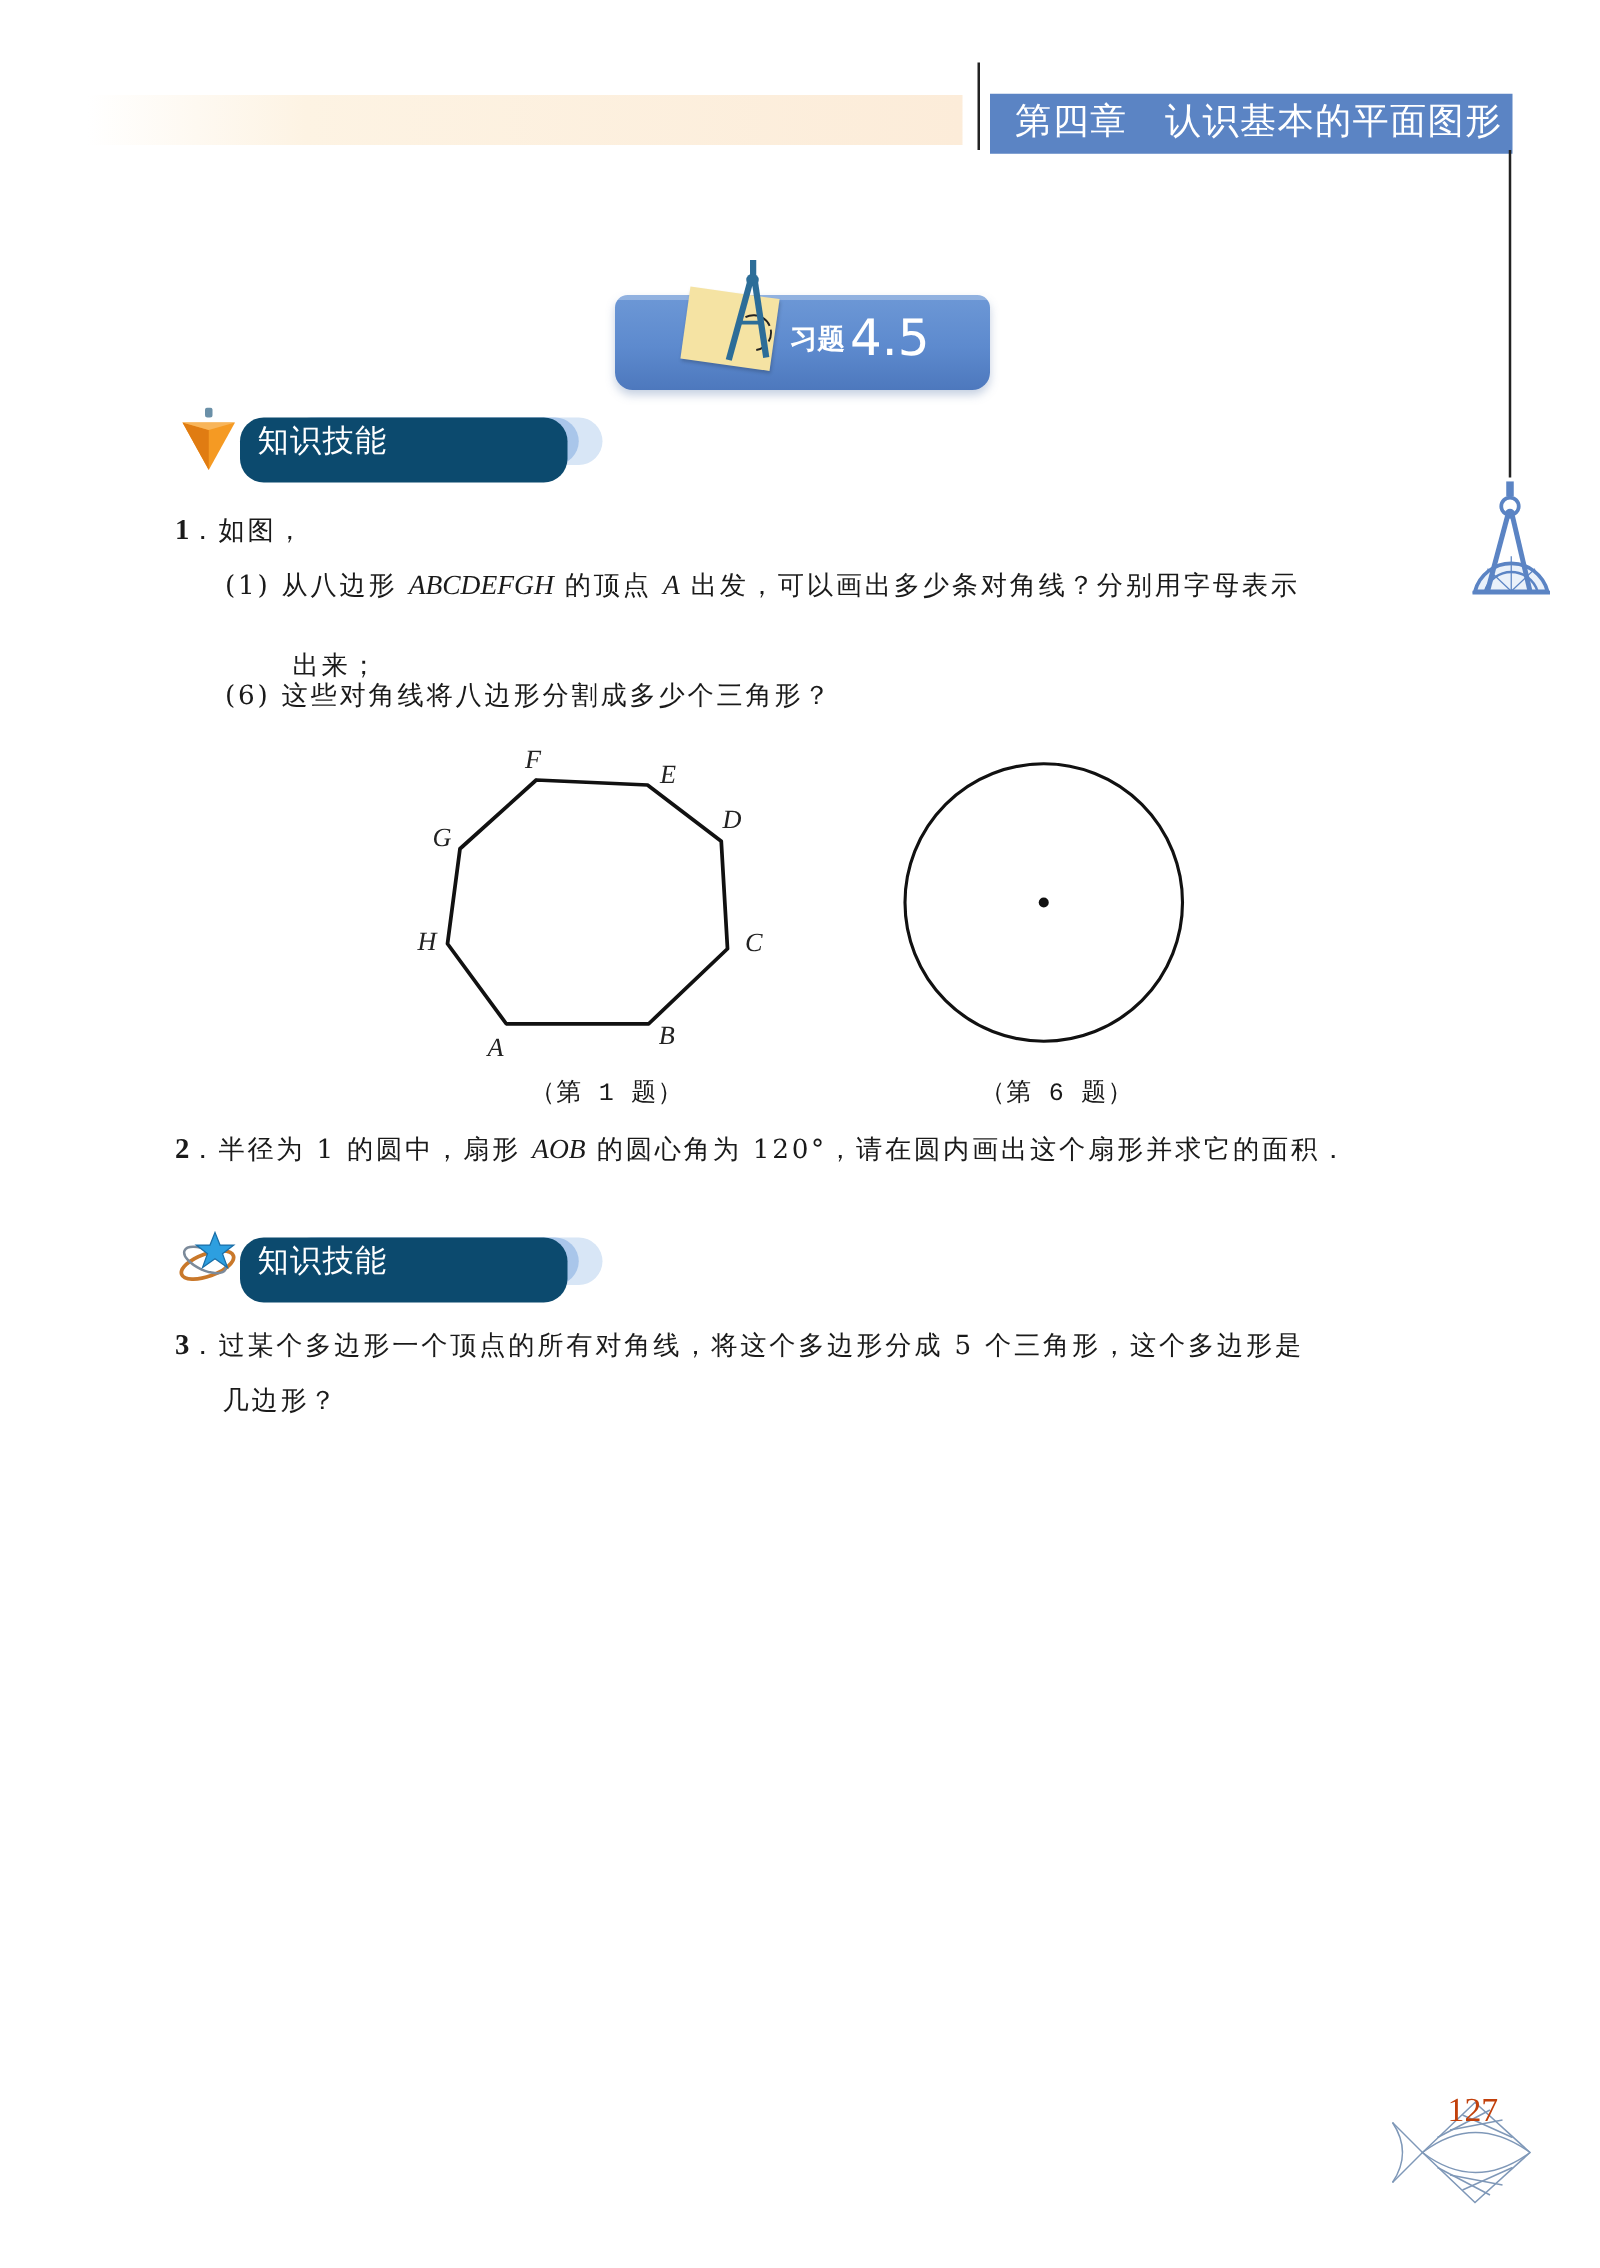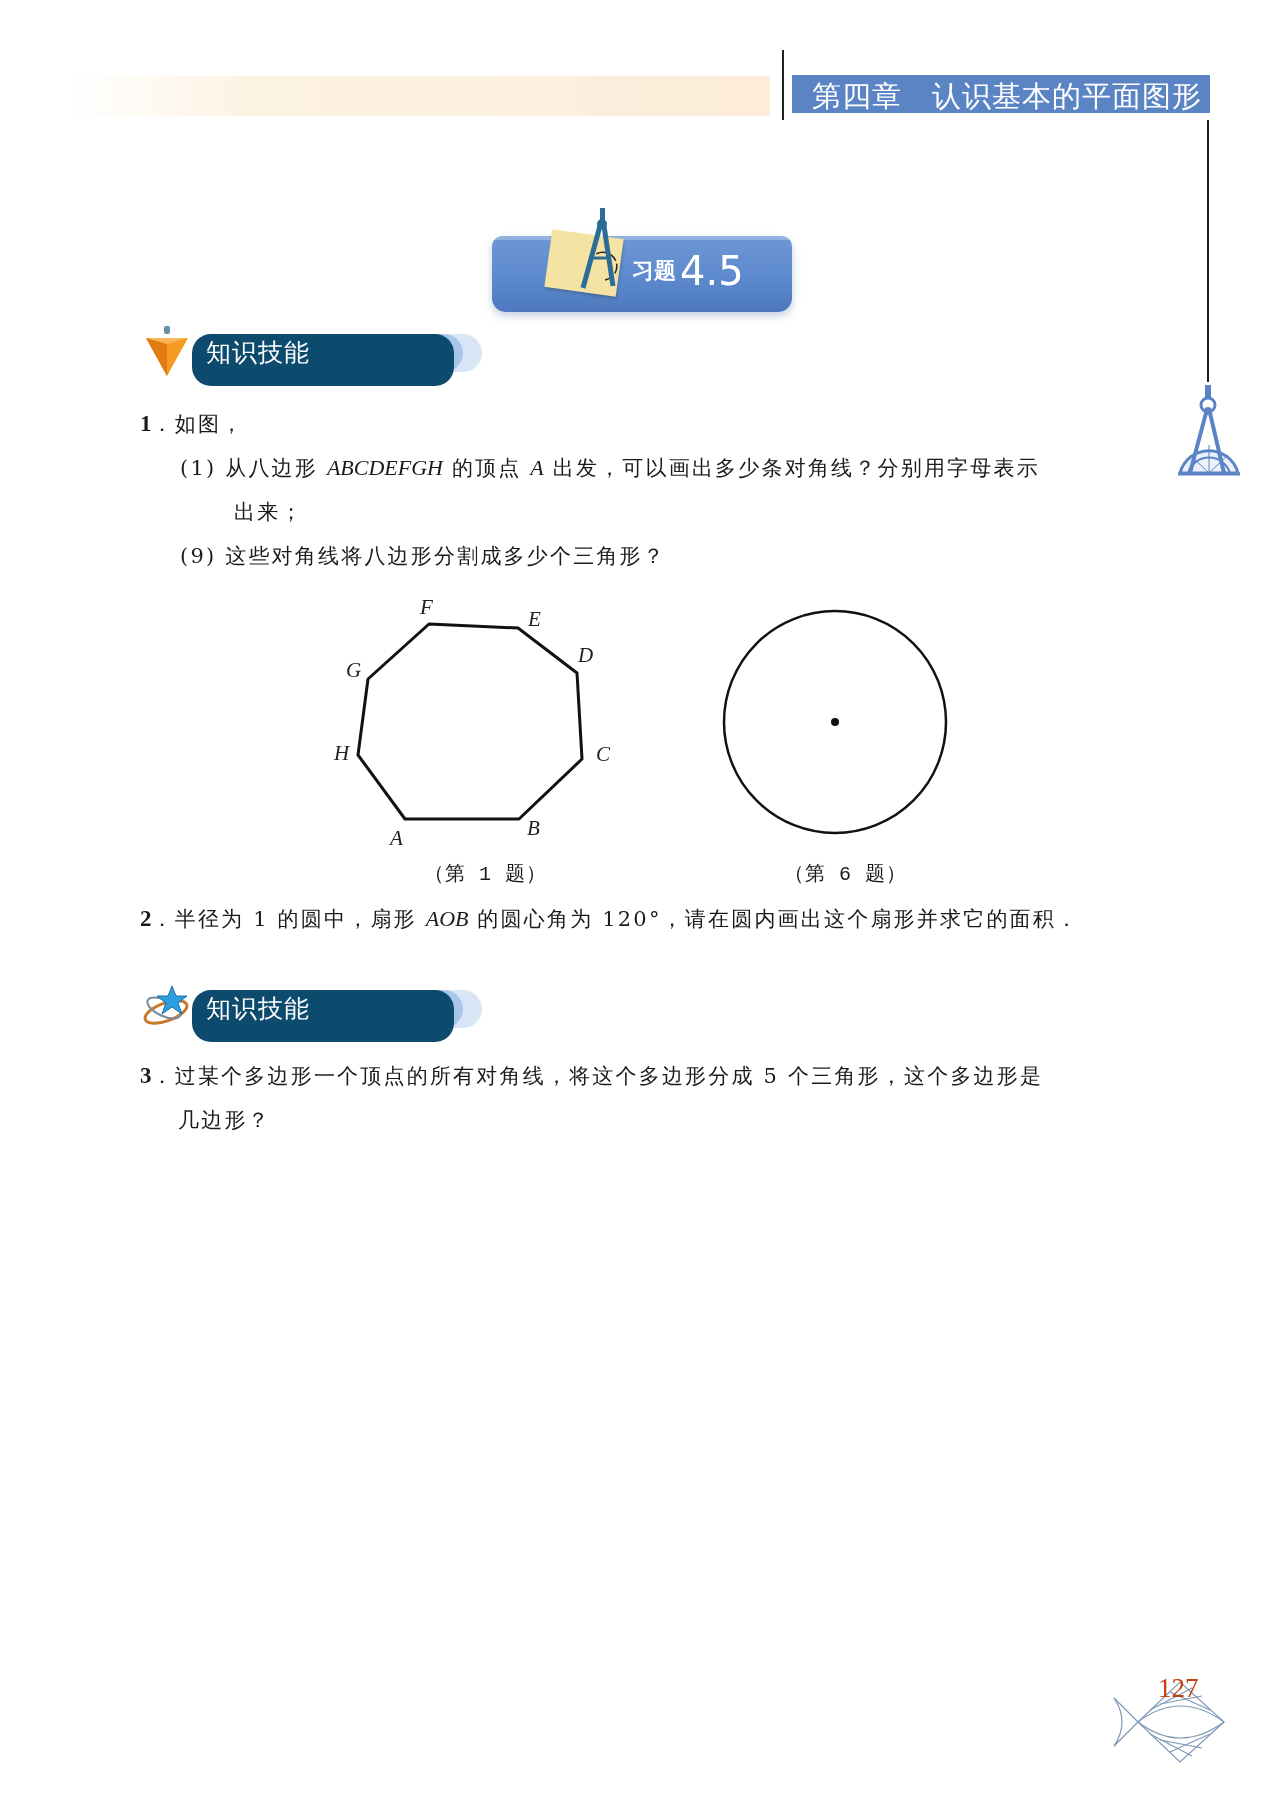--- a/index.html
+++ b/index.html
@@ -11,21 +11,21 @@
   }
   
   .hdr-band {
     position:absolute; left:70px; top:76px; width:700px; height:40px;
     background:linear-gradient(90deg, rgba(253,243,230,0) 0%, #fdf3e3 25%, #fcecd9 100%);
   }
   .hdr-vline {
     position:absolute; left:782px; top:50px; width:2px; height:70px; background:#222;
   }
   .hdr-title {
-    position:absolute; left:792px; top:75px; width:418px; height:38px;
+    position:absolute; left:792px; top:75px; width:418px; height:48px;
     background:#5b84c4; color:#fff;
     font-family:"DejaVu Sans", "Liberation Sans", sans-serif;
     font-size:29px; line-height:42px; padding-left:20px; box-sizing:border-box;
     letter-spacing:1px; white-space:pre;
   }
   .side-vline {
     position:absolute; left:1207px; top:120px; width:2px; height:262px; background:#222;
   }
   .side-icon { position:absolute; left:1176px; top:385px; width:66px; height:92px; }
 
@@ -135,22 +135,22 @@
     <polygon points="4,12 46,12 25,18" fill="#f8b55a"></polygon>
   </svg>
 </div>
 
 <div class="q" style="left:140px; top:402px;">
   <span class="qn">1</span><span>．</span><span>如图，</span>
 </div>
 <div class="q" style="left:180px; top:446px;">
   <span>(1)  从八边形 </span><i>ABCDEFGH</i><span> 的顶点 </span><i>A</i><span> 出发，可以画出多少条对角线？分别用字母表示</span>
 </div>
-<div class="q" style="left:234px; top:490px;">出来；</div>
-<div class="q" style="left:180px; top:534px;">(9)  这些对角线将八边形分割成多少个三角形？</div>
+<div class="q" style="left:234px; top:510px;">出来；</div>
+<div class="q" style="left:180px; top:534px;">(6)  这些对角线将八边形分割成多少个三角形？</div>
 
 <svg class="fig" style="left:320px; top:590px;" width="320" height="260" viewBox="0 0 320 260">
   <polygon points="85,229 199,229 262,169 257,83 198,38 109,34 48,89 38,165" fill="none" stroke="#111" stroke-width="3" stroke-linejoin="round"></polygon>
   <g font-family="Liberation Serif, serif" font-style="italic" font-size="21" fill="#222">
     <text x="70" y="255">A</text>
     <text x="207" y="245">B</text>
     <text x="276" y="171">C</text>
     <text x="258" y="72">D</text>
     <text x="208" y="36">E</text>
     <text x="100" y="24">F</text>

